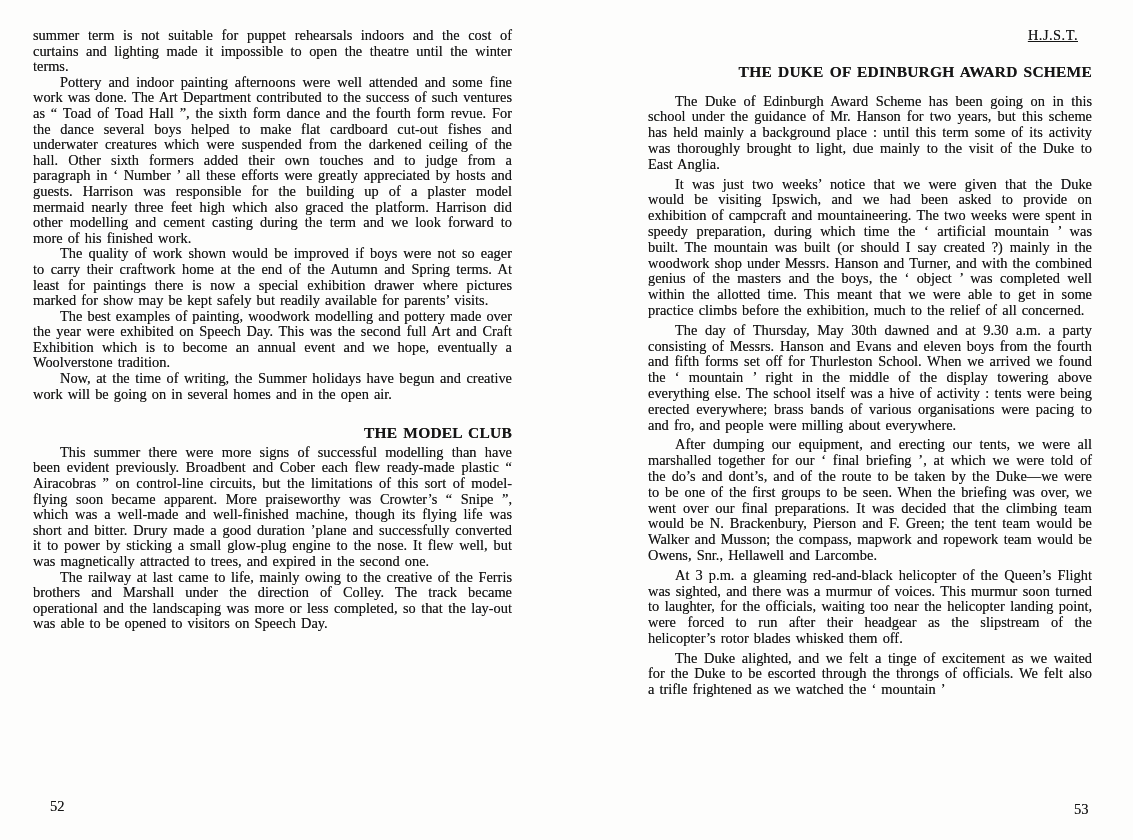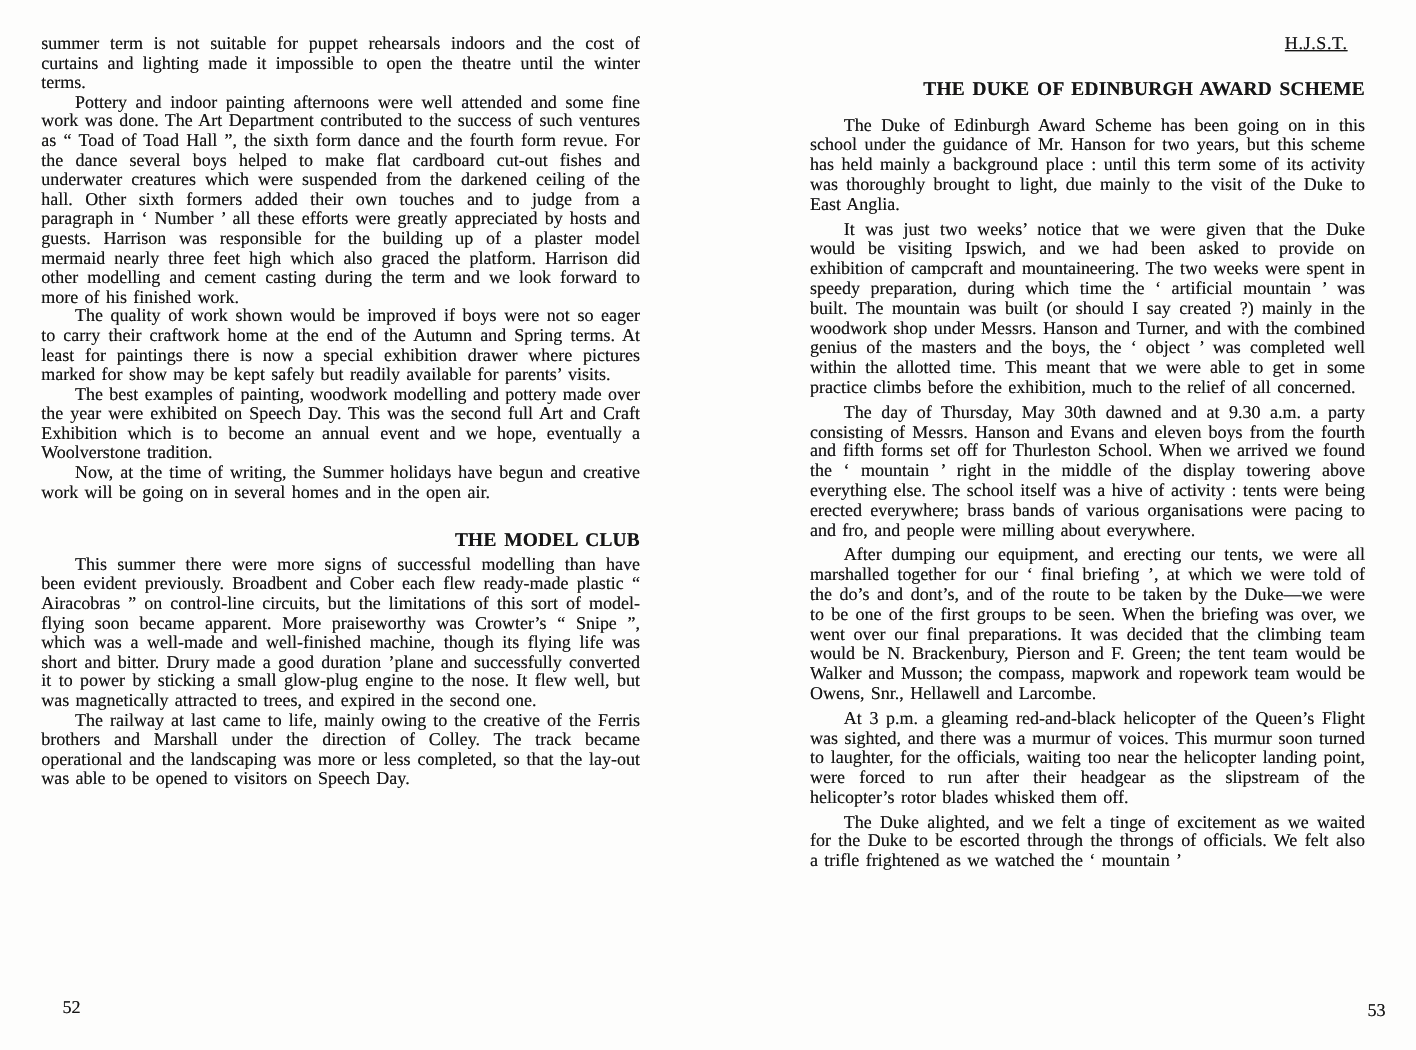--- a/index.html
+++ b/index.html
@@ -57,21 +57,21 @@
     padding-right: 14px;
     margin-bottom: 0;
     font-weight: normal;
     text-decoration: underline;
   }
   .page-number {
     position: absolute;
     font-size: 14.5px;
   }
   .pn-left  { left: 30px;   top: 798px; margin-left: 20px; }
-  .pn-right { left: 1074px; top: 801px; margin-left: 20px; }
+  .pn-right { left: 1074px; top: 801px; }
 </style>
 </head>
 <body>
 
 <div class="spread">
 
   <div class="column col-left">
     <p class="no-indent">summer term is not suitable for puppet rehearsals indoors and the cost of curtains and lighting made it impossible to open the theatre until the winter terms.</p>
     <p>Pottery and indoor painting afternoons were well attended and some fine work was done. The Art Department contributed to the success of such ventures as “ Toad of Toad Hall ”, the sixth form dance and the fourth form revue.  For the dance several boys helped to make flat cardboard cut-out fishes and underwater creatures which were suspended from the darkened ceiling of the hall.  Other sixth formers added their own touches and to judge from a paragraph in ‘ Number ’ all these efforts were greatly appreciated by hosts and guests.  Harrison was responsible for the building up of a plaster model mermaid nearly three feet high which also graced the platform.  Harrison did other modelling and cement casting during the term and we look forward to more of his finished work.</p>
     <p>The quality of work shown would be improved if boys were not so eager to carry their craftwork home at the end of the Autumn and Spring terms.  At least for paintings there is now a special exhibition drawer where pictures marked for show may be kept safely but readily available for parents’ visits.</p>

